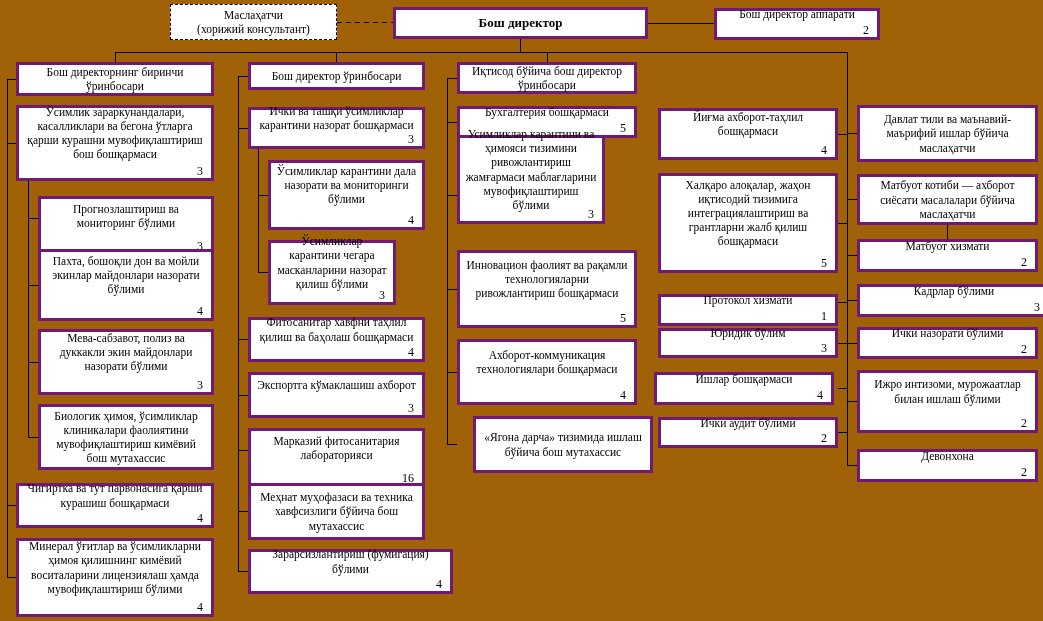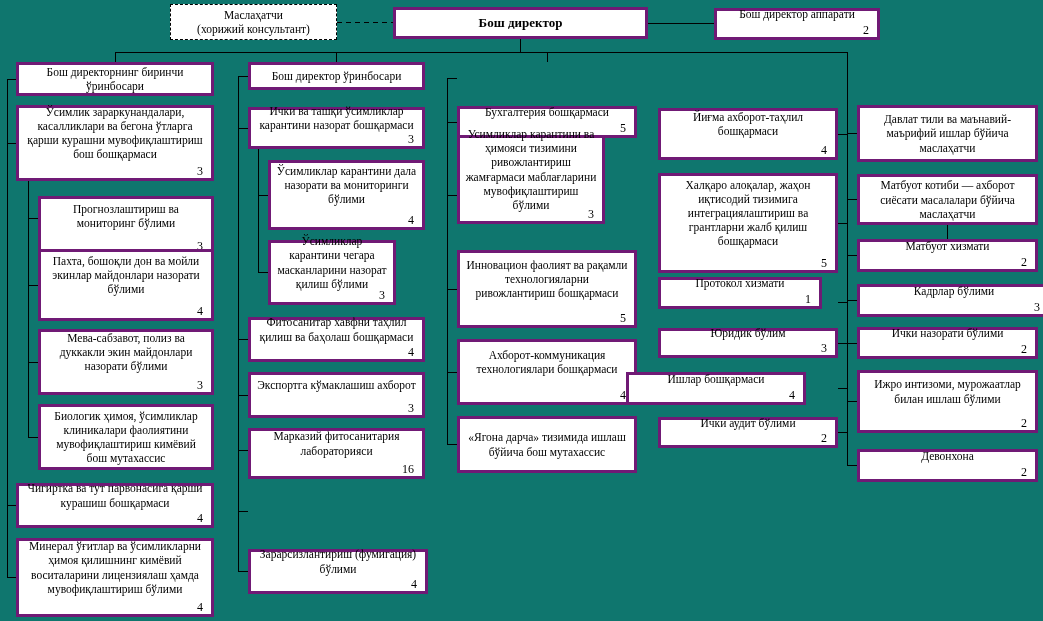--- a/index.html
+++ b/index.html
@@ -1,17 +1,17 @@
 <!DOCTYPE html>
 <html><head>
 <meta charset="utf-8">
 <style>
   html,body{margin:0;padding:0;background:#fff;}
   .stage{
-    position:relative;width:1043px;height:621px;background:#0f766e;
+    position:relative;width:1043px;height:621px;background:#a16207;
     font-family:"Liberation Serif","DejaVu Serif",serif;color:#000;
     overflow:hidden;
   }
   svg.lines{position:absolute;left:0;top:0;width:1043px;height:621px;}
   .box{
     position:absolute;box-sizing:border-box;background:#ffffff;
     border:3px solid #701a75;display:flex;flex-direction:column;
     align-items:center;justify-content:center;text-align:center;
     font-size:11.5px;line-height:1.22;padding:2px 5px;
   }
@@ -107,66 +107,72 @@
     <span class="cnt">3</span>
   </div>
   <div class="box hc" style="left:248px;top:317px;width:177px;height:45px">
     <span class="lbl">Фитосанитар хавфни таҳлил қилиш ва баҳолаш бошқармаси</span>
     <span class="cnt">4</span>
   </div>
   <div class="box hc" style="left:248px;top:372px;width:177px;height:46px">
     <span class="lbl">Экспортга кўмаклашиш ахборот</span>
     <span class="cnt">3</span>
   </div>
-  <div class="box hc" style="left:248px;top:428px;width:177px;height:51px">
+  <div class="box hc" style="left:248px;top:428px;width:177px;height:60px">
     <span class="lbl">Марказий фитосанитария лабораторияси</span>
     <span class="cnt">16</span>
   </div>
-  <div class="box hc" style="left:248px;top:549px;width:180px;height:45px">
+  <div class="box" style="left:248px;top:483px;width:177px;height:57px">
+    <span class="lbl">Меҳнат муҳофазаси ва техника хавфсизлиги бўйича бош мутахассис</span>
+  </div>
+  <div class="box hc" style="left:248px;top:549px;width:205px;height:45px">
     <span class="lbl">Зарарсизлантириш (фумигация) бўлими</span>
     <span class="cnt">4</span>
   </div>
 
+  <div class="box" style="left:457px;top:62px;width:180px;height:32px">
+    <span class="lbl">Иқтисод бўйича бош директор ўринбосари</span>
+  </div>
   <div class="box hc" style="left:457px;top:106px;width:180px;height:32px">
     <span class="lbl">Бухгалтерия бошқармаси</span>
     <span class="cnt">5</span>
   </div>
   <div class="box hc" style="left:457px;top:135px;width:148px;height:89px">
     <span class="lbl">Усимликлар карантини ва ҳимояси тизимини ривожлантириш жамғармаси маблағларини мувофиқлаштириш бўлими</span>
     <span class="cnt">3</span>
   </div>
   <div class="box hc" style="left:457px;top:250px;width:180px;height:78px">
     <span class="lbl">Инновацион фаолият ва рақамли технологияларни ривожлантириш бошқармаси</span>
     <span class="cnt">5</span>
   </div>
   <div class="box hc" style="left:457px;top:339px;width:180px;height:66px">
     <span class="lbl">Ахборот-коммуникация технологиялари бошқармаси</span>
     <span class="cnt">4</span>
   </div>
-  <div class="box" style="left:457px;top:416px;width:180px;height:57px">
+  <div class="box" style="left:473px;top:416px;width:180px;height:57px">
     <span class="lbl">«Ягона дарча» тизимида ишлаш бўйича бош мутахассис</span>
   </div>
 
   <div class="box hc" style="left:658px;top:108px;width:180px;height:52px">
     <span class="lbl">Йиғма ахборот-таҳлил бошқармаси</span>
     <span class="cnt">4</span>
   </div>
   <div class="box hc" style="left:658px;top:173px;width:180px;height:100px">
     <span class="lbl">Халқаро алоқалар, жаҳон иқтисодий тизимига интеграциялаштириш ва грантларни жалб қилиш бошқармаси</span>
     <span class="cnt">5</span>
   </div>
-  <div class="box hc" style="left:658px;top:277px;width:164px;height:32px">
+  <div class="box hc" style="left:658px;top:294px;width:180px;height:32px">
     <span class="lbl">Протокол хизмати</span>
     <span class="cnt">1</span>
   </div>
   <div class="box hc" style="left:658px;top:328px;width:180px;height:30px">
     <span class="lbl">Юридик бўлим</span>
     <span class="cnt">3</span>
   </div>
-  <div class="box hc" style="left:626px;top:372px;width:180px;height:33px">
+  <div class="box hc" style="left:654px;top:372px;width:180px;height:33px">
     <span class="lbl">Ишлар бошқармаси</span>
     <span class="cnt">4</span>
   </div>
   <div class="box hc" style="left:658px;top:417px;width:180px;height:31px">
     <span class="lbl">Ички аудит бўлими</span>
     <span class="cnt">2</span>
   </div>
 
   <div class="box" style="left:857px;top:105px;width:181px;height:57px">
     <span class="lbl">Давлат тили ва маънавий-маърифий ишлар бўйича маслаҳатчи</span>

